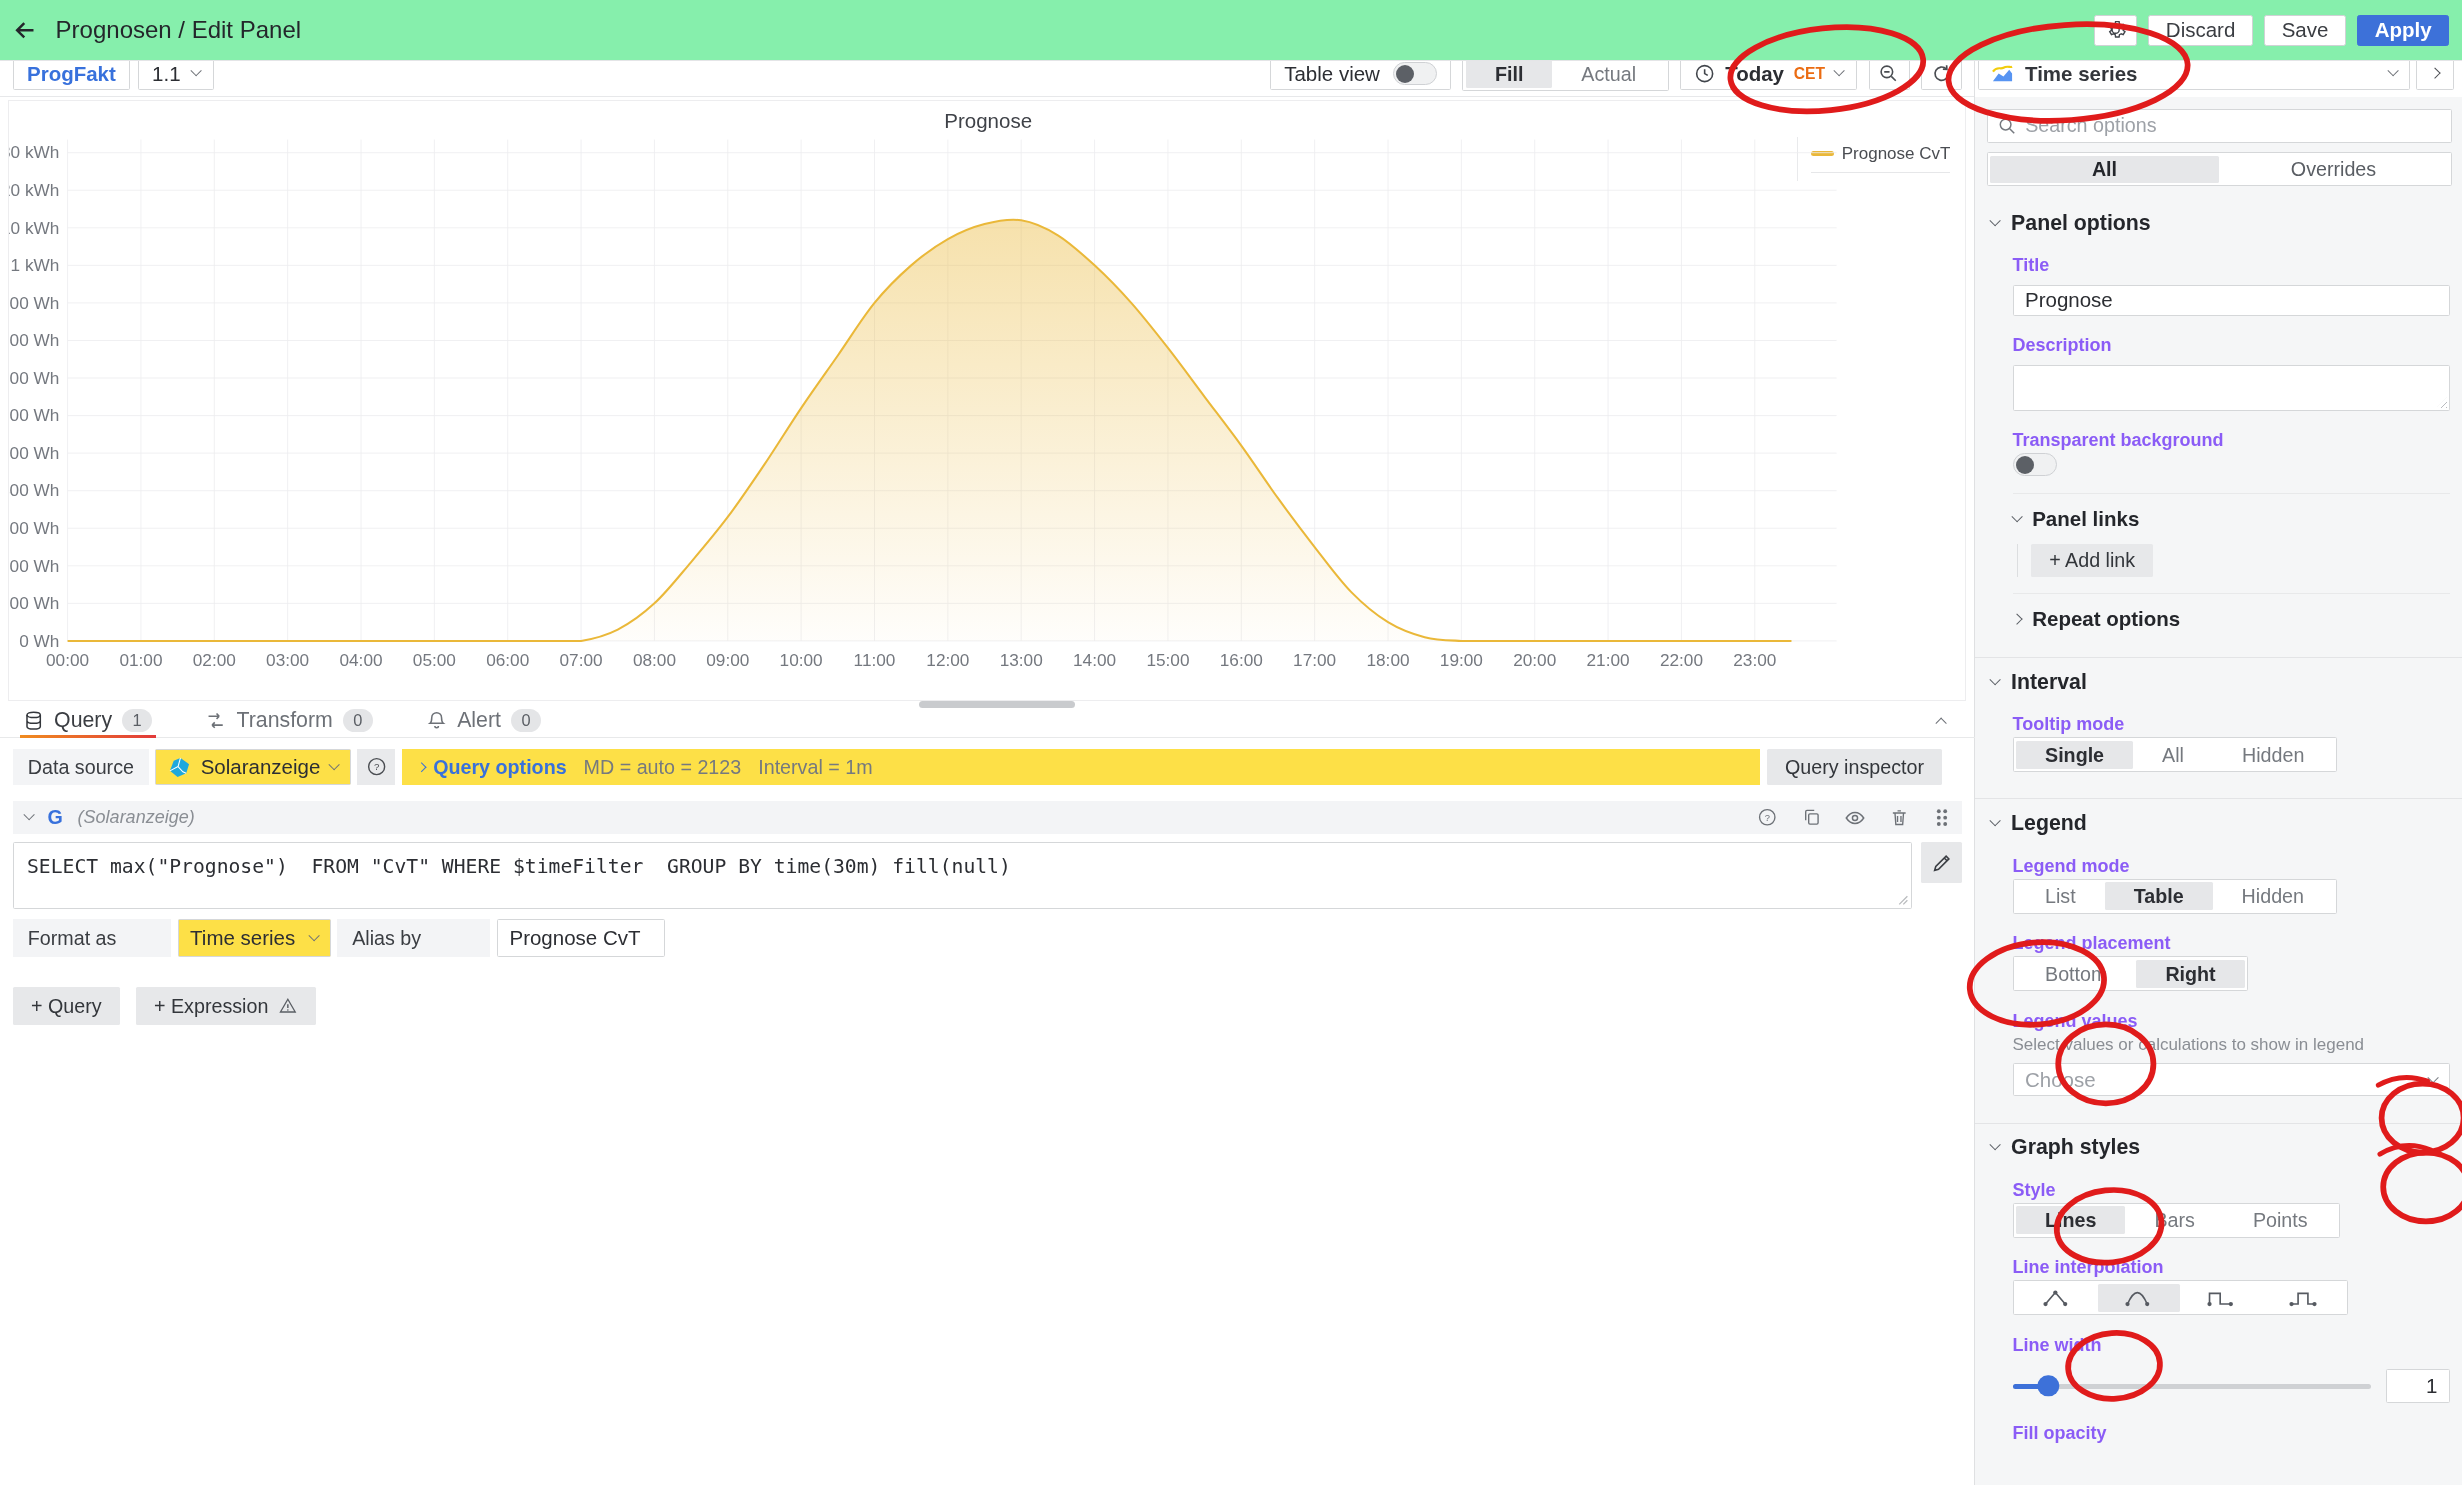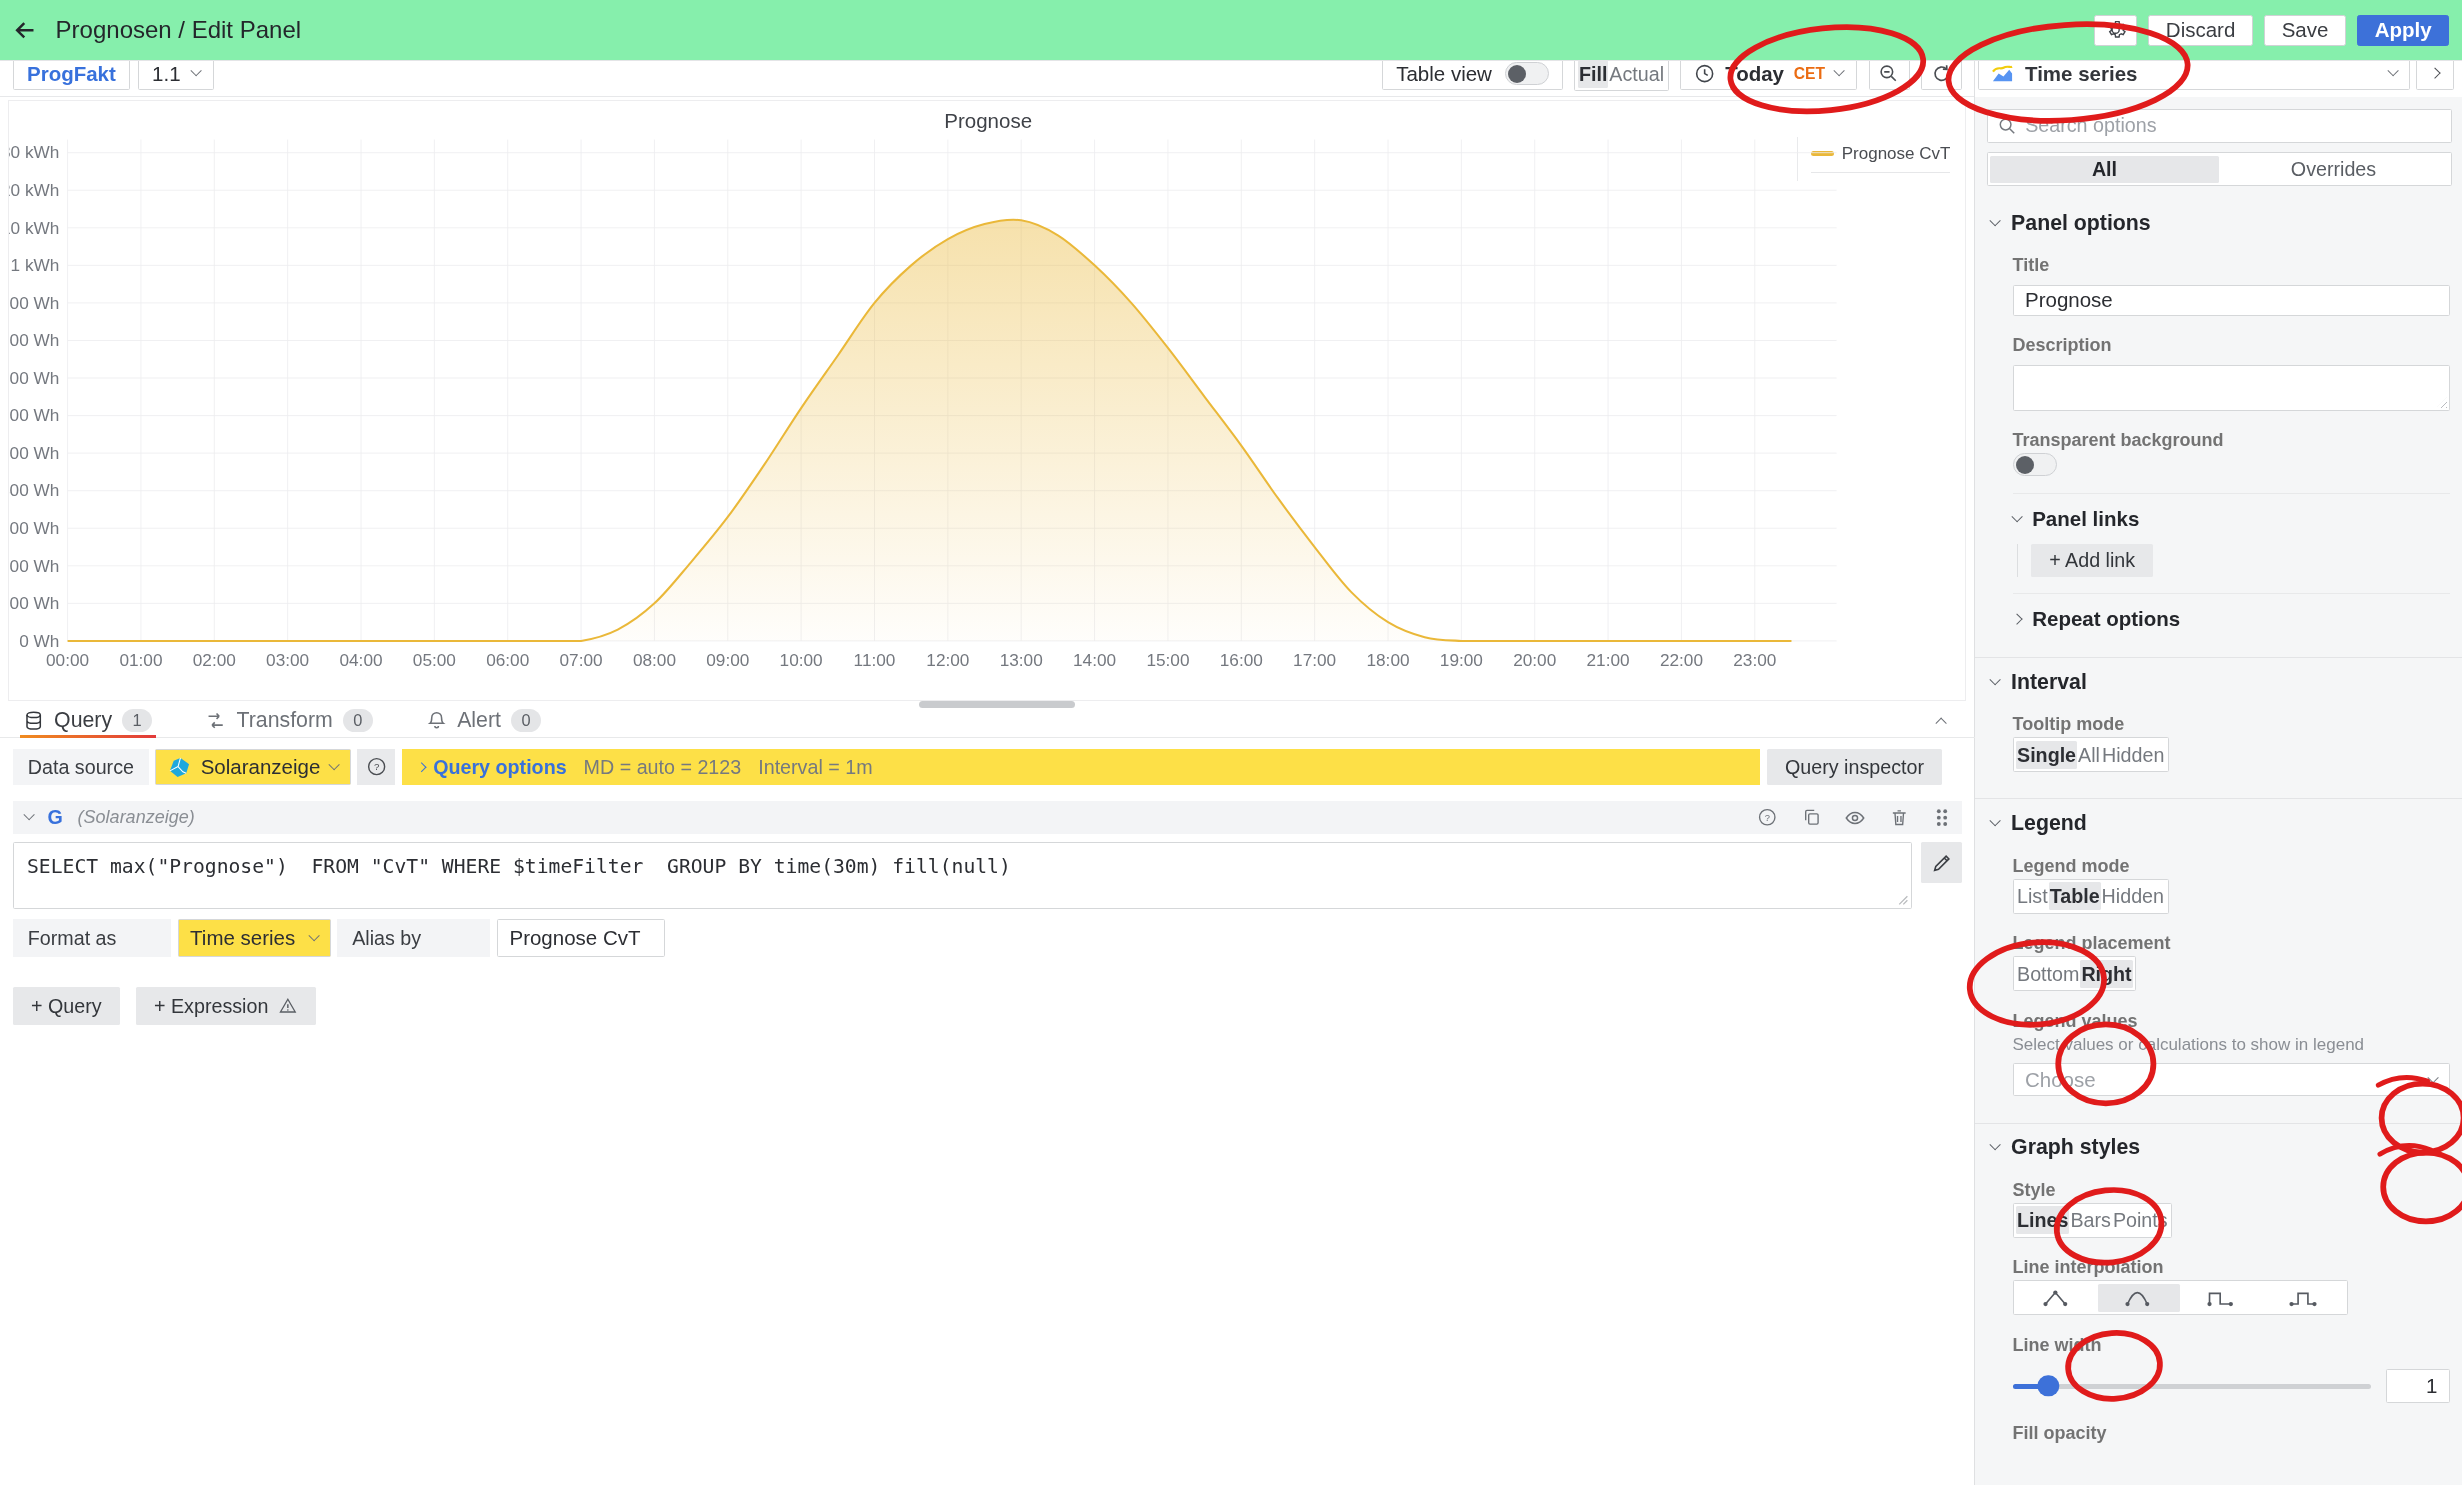--- a/index.html
+++ b/index.html
@@ -14,21 +14,21 @@
   .hbtn{height:31px;border:0.8px solid #d0d2d5;border-radius:2.5px;background:#fff;display:flex;
     align-items:center;justify-content:center;padding:0 16.4px;font-size:20.5px;color:#3a3d42;margin-left:11.5px;cursor:pointer}
   .hbtn.primary{background:#3d71d9;border-color:#3d71d9;color:#fff;font-weight:600}
   
   #toolbar{left:0;top:51px;width:1975px;height:46px;border-bottom:0.8px solid #e7e8ea;background:#fff;
     display:flex;align-items:center;padding:0 13px}
   .tbtn{height:33px;border:0.8px solid #d5d7d9;border-radius:1.6px;background:#fff;display:flex;
     align-items:center;padding:0 13px;font-size:20.5px;cursor:pointer}
   .link-blue{color:#3871dc;font-weight:600}
   .seg{display:inline-flex;border:0.8px solid #d5d7d9;border-radius:1.6px;background:#fff;padding:2.5px;align-items:stretch}
-  .seg .seg-o{padding:0 1px;height:28px;line-height:28px;font-size:19.7px;color:#75797f;border-radius:1.6px;
+  .seg .seg-o{padding:0 29px;height:28px;line-height:28px;font-size:19.7px;color:#75797f;border-radius:1.6px;
     cursor:pointer;white-space:nowrap;text-align:center}
   .seg .seg-o.sel{background:#e6e7e9;color:#2c2e33;font-weight:700}
   .cv{display:inline-block;width:8.2px;height:8.2px;border-right:1.6px solid currentColor;border-bottom:1.6px solid currentColor}
   .cv.down{transform:rotate(45deg) translate(-1.6px,-1.6px)}
   .cv.right{transform:rotate(-45deg)}
   .cv.up{transform:rotate(-135deg)}
   .toggle{width:44px;height:23px;border-radius:12.3px;background:#f0f1f2;border:0.8px solid #cfd1d4;position:relative;cursor:pointer}
   .toggle .knob{position:absolute;left:2.5px;top:1.6px;width:18px;height:18px;border-radius:50%;background:#5c6066}
   
   #chart-panel{left:8.2px;top:100px;width:1958px;height:601px;background:#fff;border:0.8px solid #ededef}
@@ -88,21 +88,21 @@
   #ao-tabs{margin-top:9.8px;display:flex;border:0.8px solid #d5d7d9;border-radius:1.6px;background:#fff;padding:2.5px;height:34px}
   #ao-tabs .t{flex:1;display:flex;align-items:center;justify-content:center;font-size:19.7px;color:#5a5e64;
     border-radius:1.6px;cursor:pointer}
   #ao-tabs .t.sel{background:#e6e7e9;color:#24262b;font-weight:700}
   .sec{border-top:0.8px solid #e3e4e6;margin:13px -11.5px 0 -11.5px;padding:11.5px 11.5px 1.6px 11.5px}
   .sec:first-of-type{border-top:none}
   .sec-h{display:flex;align-items:center;gap:11.5px;font-size:21.3px;font-weight:700;color:#24262b;
     padding-left:4.9px;cursor:pointer}
   .sec-h .cv{color:#5a5e64}
   .sec-body{padding-left:26px;padding-right:1.6px}
-  .lbl{margin-top:19.7px;font-size:18px;font-weight:600;color:#737373}
+  .lbl{margin-top:19.7px;font-size:18px;font-weight:600;color:#8b5cf6}
   .sub{font-size:17px;color:#8a8e94;margin-top:3.3px}
   .f-input{margin-top:8.2px;width:100%;height:31px;background:#fff;border:0.8px solid #d5d7d9;border-radius:1.6px;
     padding:0 11.5px;font-size:20.5px;color:#2c2e33;font-family:"Liberation Sans",sans-serif}
   .f-area{margin-top:8.2px;width:100%;height:46px;background:#fff;border:0.8px solid #d5d7d9;border-radius:1.6px;position:relative}
   .rs-corner{position:absolute;right:1.6px;bottom:1.6px;width:10.7px;height:10.7px;
     background:repeating-linear-gradient(135deg,transparent 0 2.5px,#b9bbbe 2.5px 3.7px);
     clip-path:polygon(100% 0,100% 100%,0 100%)}
   .mt10{margin-top:2px}
   .inner-div{border-top:0.8px solid #e8e9ea;margin-top:16.4px}
   .subsec{margin-top:13px;display:flex;gap:13px}

